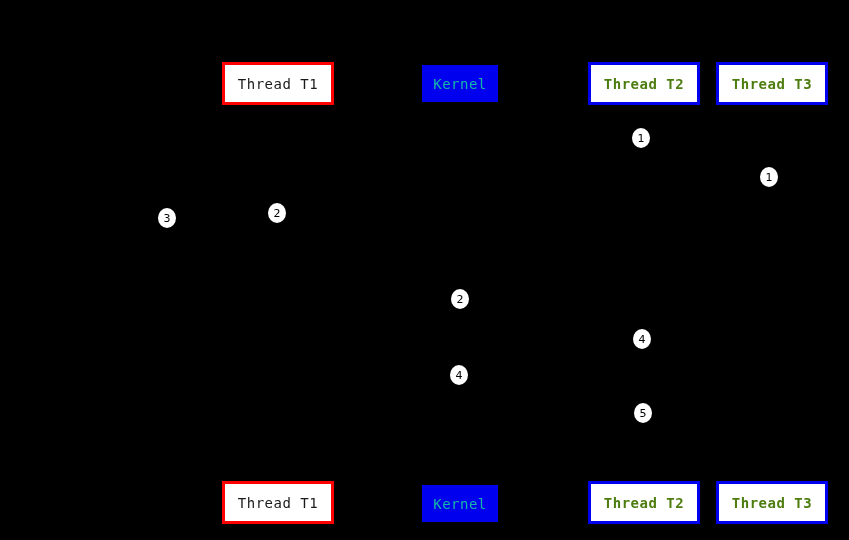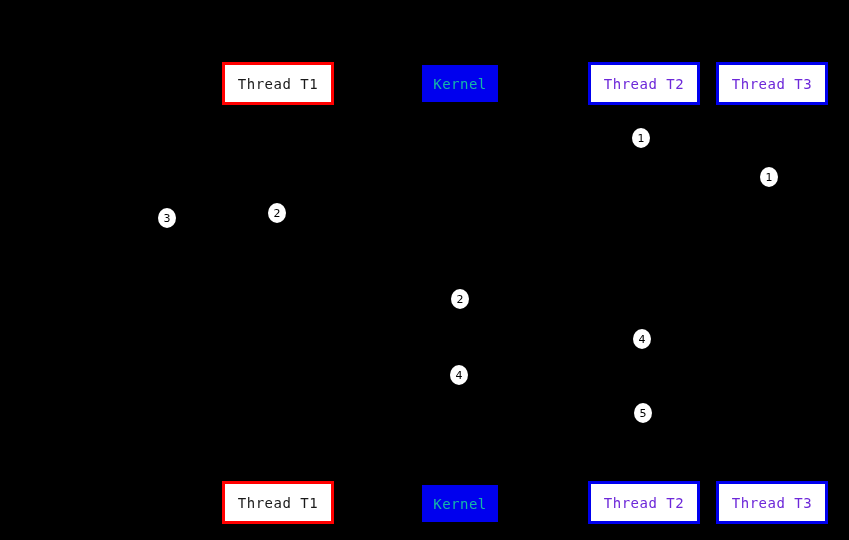--- a/index.html
+++ b/index.html
@@ -36,21 +36,22 @@
     white-space: nowrap;
   }
   .actor-box.thread-red {
     background: #ffffff;
     border: 3px solid #ff0000;
     color: #1a1a1a;
   }
   .actor-box.thread-blue {
     background: #ffffff;
     border: 3px solid #0000ee;
-    color: #6d28d9;
+    color: #4d7c0f;
+    font-weight: bold;
   }
   .actor-box.kernel {
     background: #0000ee;
     border: 0;
     color: #14b8a6;
   }
   .step-badge {
     position: absolute;
     width: 18px;
     height: 20px;

